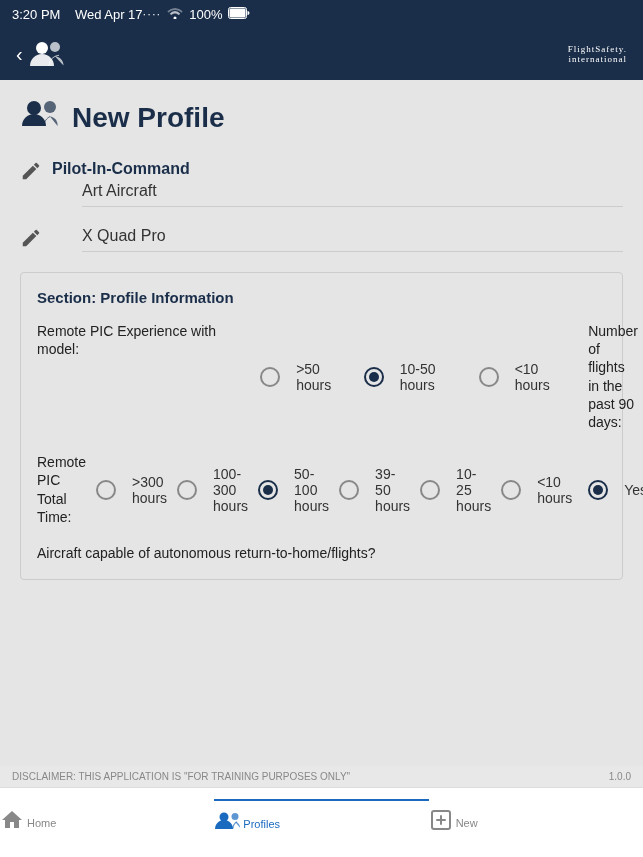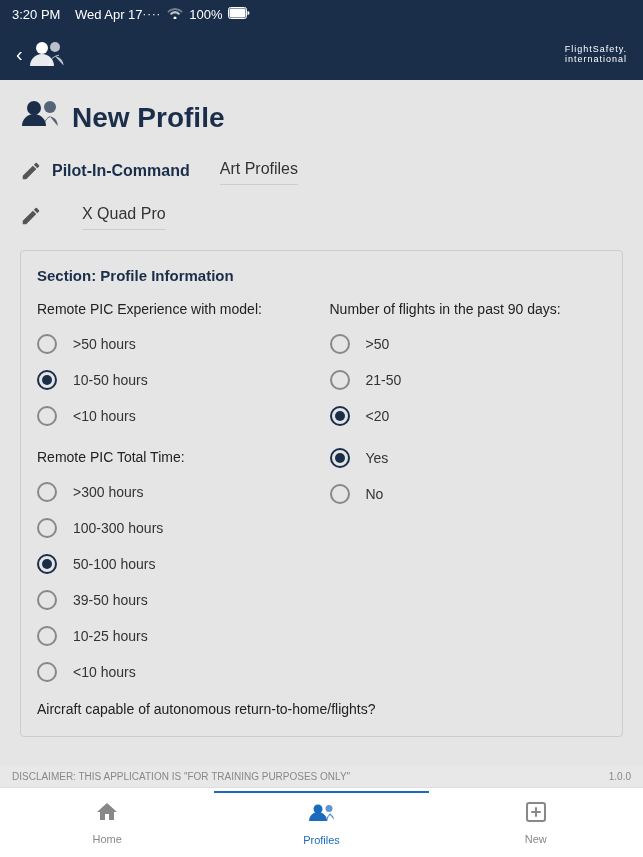--- a/index.html
+++ b/index.html
@@ -63,20 +63,21 @@
       font-size: 22px;
       font-weight: 700;
       letter-spacing: -0.5px;
     }
     .header-logo span {
       display: block;
       font-size: 9px;
       font-weight: 400;
       letter-spacing: 1px;
       text-align: right;
+      font-family: Liberation Serif, serif;
     }
 
     
     .content {
       flex: 1;
       overflow-y: auto;
       background: #e5e5e5;
       padding: 16px 20px;
     }
 
@@ -118,21 +119,21 @@
       margin-left: 30px;
     }
     .field-row {
       display: flex;
       align-items: flex-start;
       gap: 10px;
       margin-bottom: 8px;
     }
     .field-col {
       display: flex;
-      flex-direction: row;
+      flex-direction: column;
       flex: 1;
     }
 
     
     .profile-section-box {
       border: 1px solid #ccc;
       border-radius: 4px;
       padding: 16px;
       margin-bottom: 10px;
     }
@@ -142,21 +143,21 @@
       color: #1a2e4a;
       margin-bottom: 16px;
     }
     .two-col-grid {
       display: grid;
       grid-template-columns: 1fr 1fr;
       gap: 16px;
     }
     .col-section {
       display: flex;
-      flex-direction: column;
+      flex-direction: row;
       gap: 10px;
     }
     .col-label {
       font-size: 14px;
       color: #222;
       margin-bottom: 6px;
       line-height: 1.3;
     }
     .radio-option {
       display: flex;
@@ -217,21 +218,21 @@
       background: #ffffff;
       border-top: 1px solid #ddd;
       display: flex;
       justify-content: space-around;
       align-items: center;
       height: 70px;
       flex-shrink: 0;
     }
     .nav-item {
       display: flex;
-      flex-direction: column;
+      flex-direction: row;
       align-items: center;
       gap: 3px;
       cursor: pointer;
       flex: 1;
       padding: 8px 0;
     }
     .nav-icon {
       font-size: 22px;
       color: #888;
     }
@@ -331,21 +332,21 @@
     <h1 class="page-title-text">New Profile</h1>
   </div>
 
   <div class="field-section">
     <div class="field-row">
       <svg class="pencil-svg" viewBox="0 0 24 24" fill="#555">
         <path d="M3 17.25V21h3.75L17.81 9.94l-3.75-3.75L3 17.25zM20.71 7.04a1 1 0 0 0 0-1.41l-2.34-2.34a1 1 0 0 0-1.41 0l-1.83 1.83 3.75 3.75 1.83-1.83z"></path>
       </svg>
       <div class="field-col">
         <div class="field-label">Pilot-In-Command</div>
-        <div class="field-value">Art Profiles</div>
+        <div class="field-value">Art Aircraft</div>
       </div>
     </div>
   </div>
 
   <div class="field-section">
     <div class="field-row">
       <svg class="pencil-svg" viewBox="0 0 24 24" fill="#555">
         <path d="M3 17.25V21h3.75L17.81 9.94l-3.75-3.75L3 17.25zM20.71 7.04a1 1 0 0 0 0-1.41l-2.34-2.34a1 1 0 0 0-1.41 0l-1.83 1.83 3.75 3.75 1.83-1.83z"></path>
       </svg>
       <div class="field-col">

